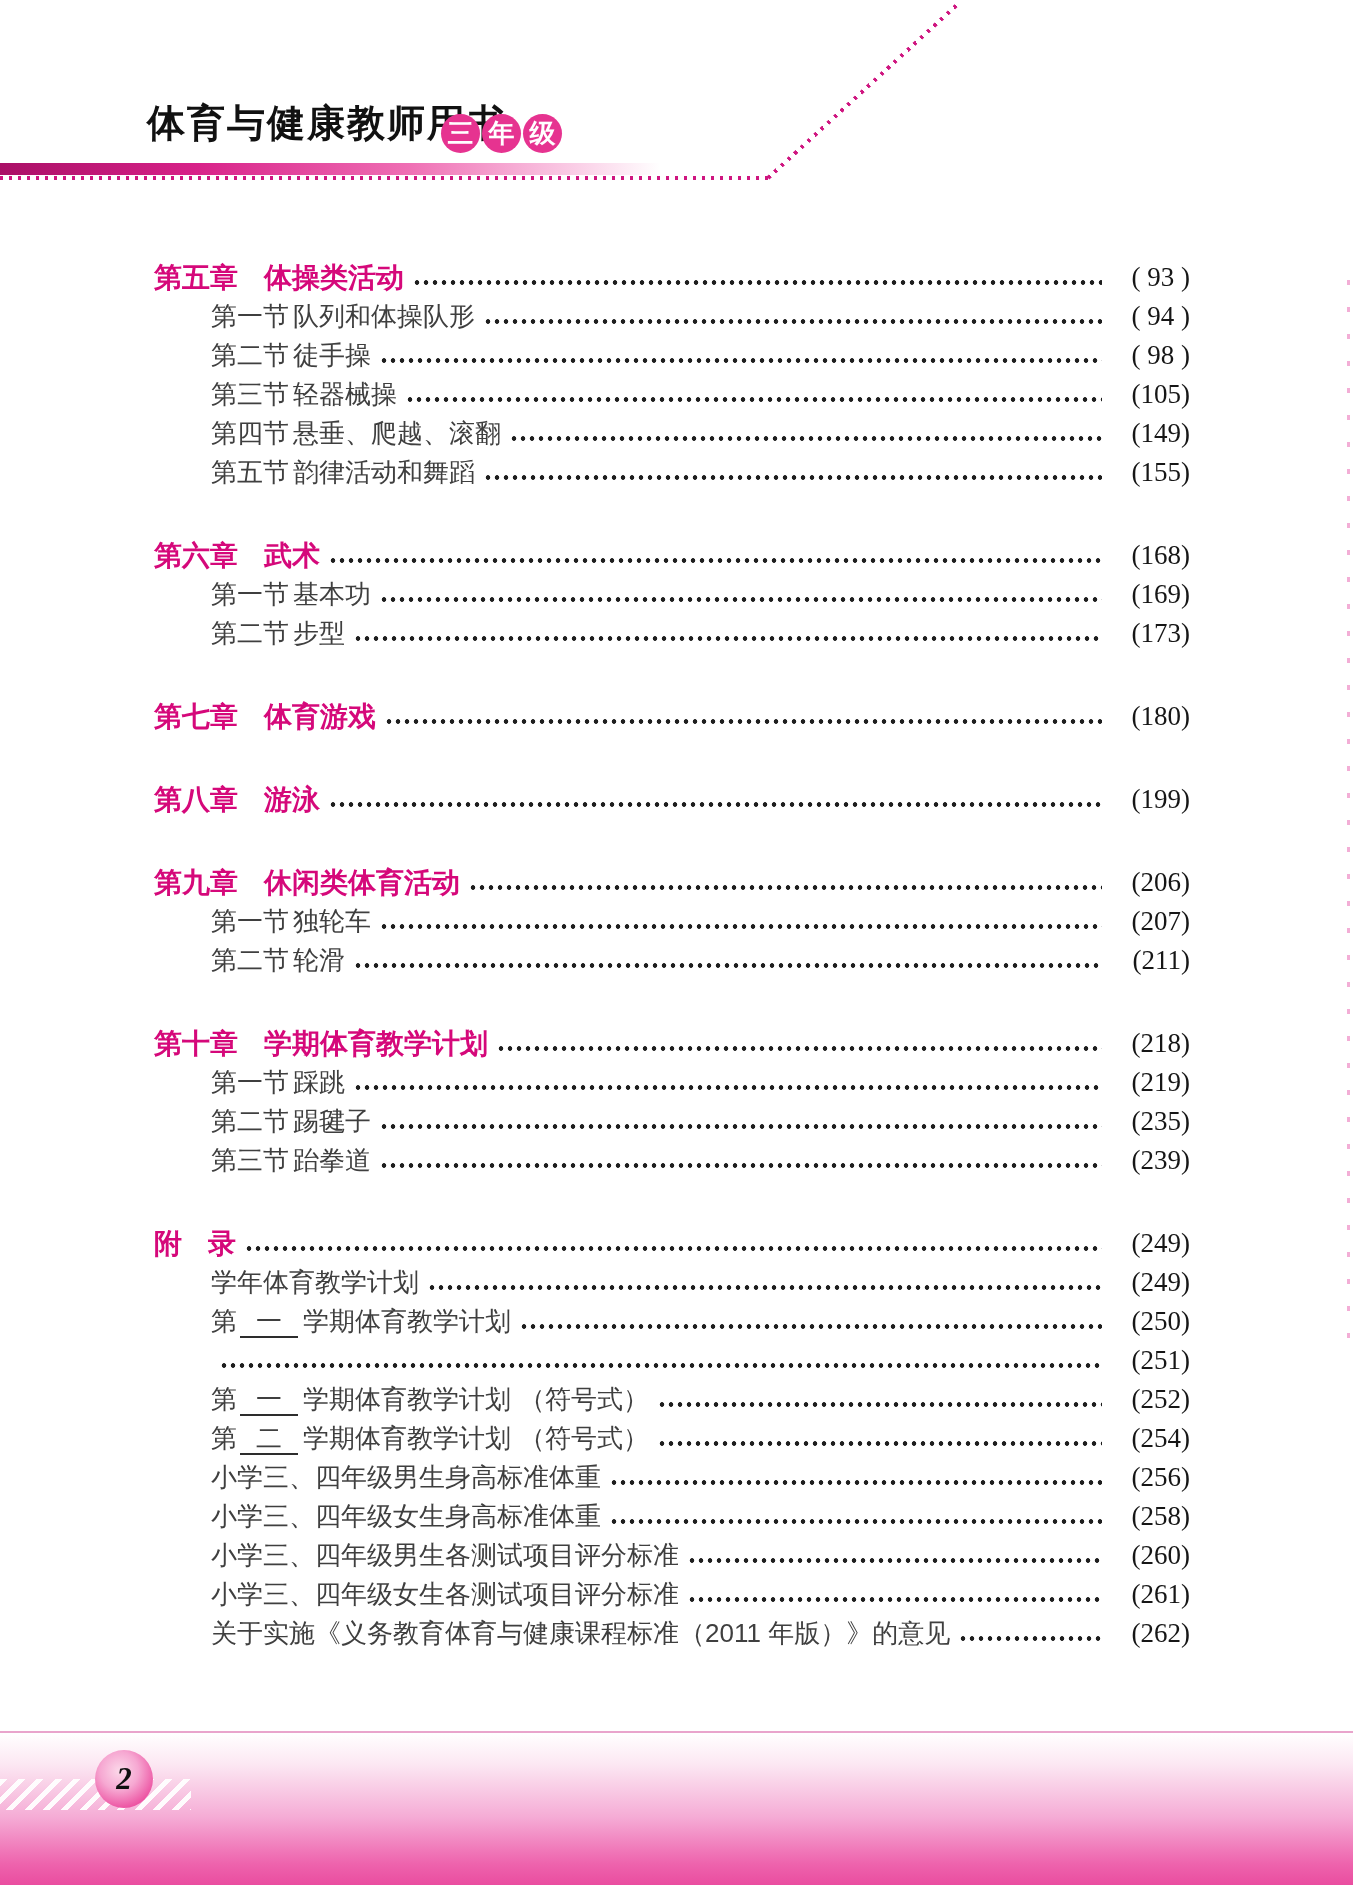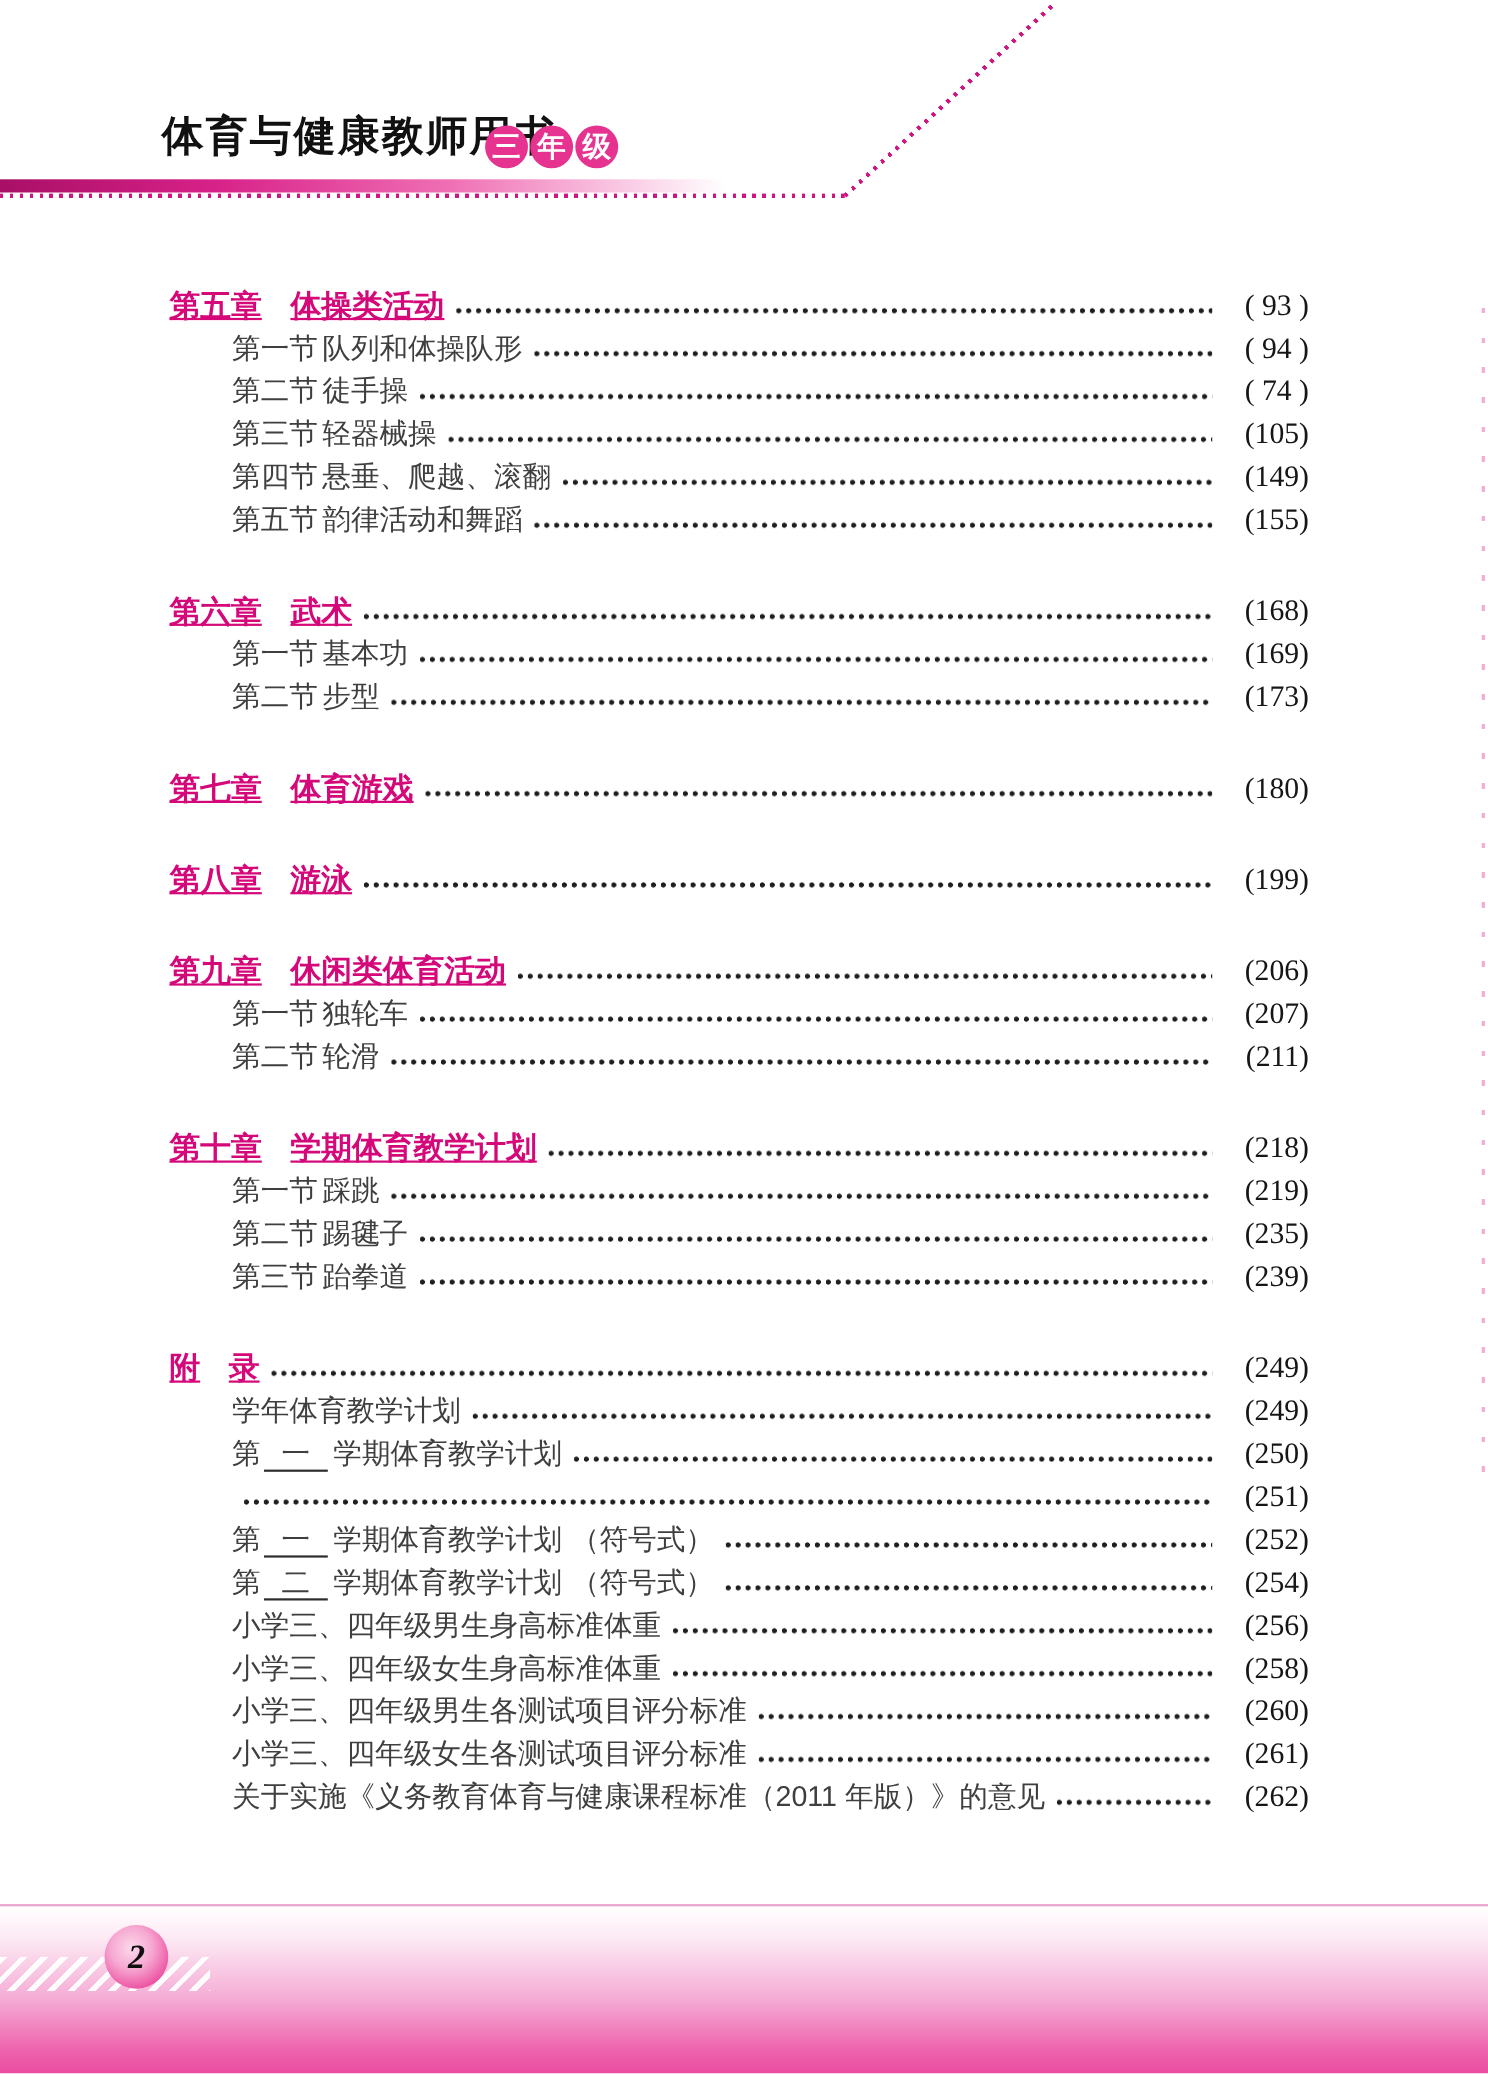--- a/index.html
+++ b/index.html
@@ -33,21 +33,21 @@
   }
   .right-edge-dots{
     position:absolute;left:1347px;top:280px;width:3px;height:1080px;
     background:repeating-linear-gradient(180deg,#f3aed6 0 5px,transparent 5px 27px);
   }
   
   .toc{position:absolute;left:154px;top:258px;width:1036px;}
   .toc-row{display:flex;align-items:center;height:39px;}
   .toc-spacer{height:44px;}
   .toc-row .row-label{white-space:pre;flex:none;}
-  .toc-row.chapter .row-label{color:#d5087a;font-weight:bold;font-size:28px;text-decoration:underline;}
+  .toc-row.chapter .row-label{color:#d5087a;font-weight:bold;font-size:28px;}
   .toc-row.section{padding-left:57px;}
   .toc-row.section .row-label{color:#3f3f3f;font-size:26px;}
   .chapter .num{margin-right:26px;}
   .section .num{margin-right:4px;}
   .blank{
     display:inline-block;width:58px;text-align:center;
     border-bottom:2px solid #2d2d2d;margin:0 5px 0 3px;line-height:1.1;
   }
   .label2{margin-left:8px;}
   .leader{
@@ -103,21 +103,21 @@
         <span class="page-num">( 93 )</span>
       </div>
       <div class="toc-row section">
         <span class="row-label"><span class="num">第一节</span><span>队列和体操队形</span></span>
         <div class="leader"></div>
         <span class="page-num">( 94 )</span>
       </div>
       <div class="toc-row section">
         <span class="row-label"><span class="num">第二节</span><span>徒手操</span></span>
         <div class="leader"></div>
-        <span class="page-num">( 74 )</span>
+        <span class="page-num">( 98 )</span>
       </div>
       <div class="toc-row section">
         <span class="row-label"><span class="num">第三节</span><span>轻器械操</span></span>
         <div class="leader"></div>
         <span class="page-num">(105)</span>
       </div>
       <div class="toc-row section">
         <span class="row-label"><span class="num">第四节</span><span>悬垂、爬越、滚翻</span></span>
         <div class="leader"></div>
         <span class="page-num">(149)</span>

